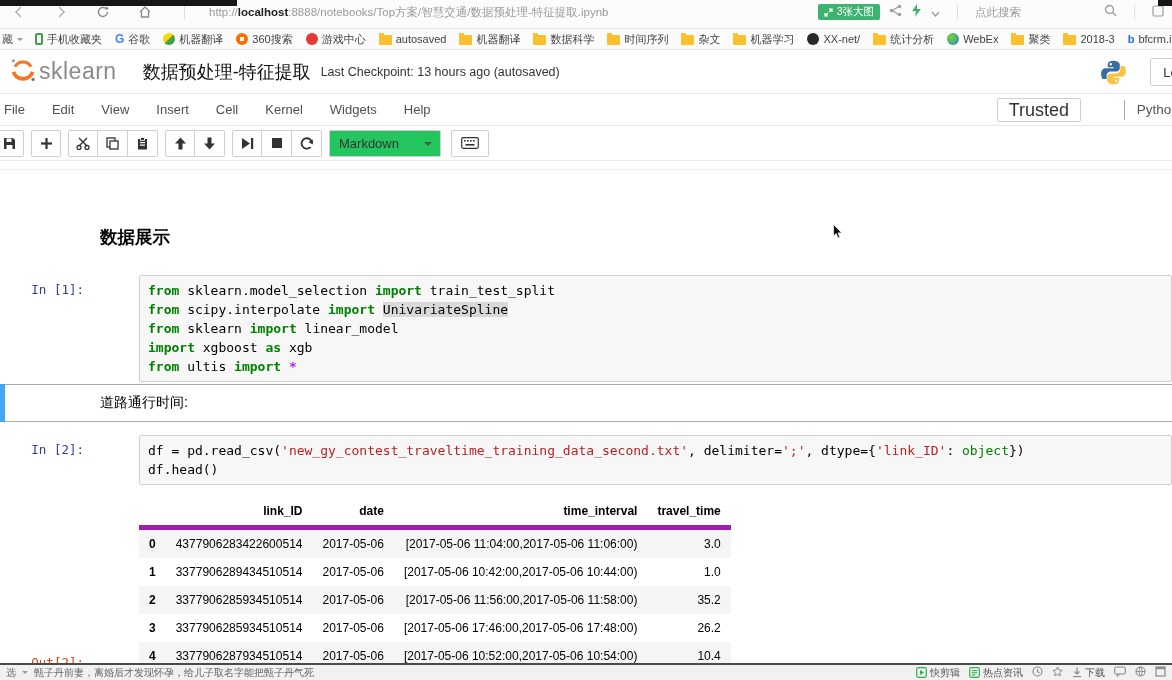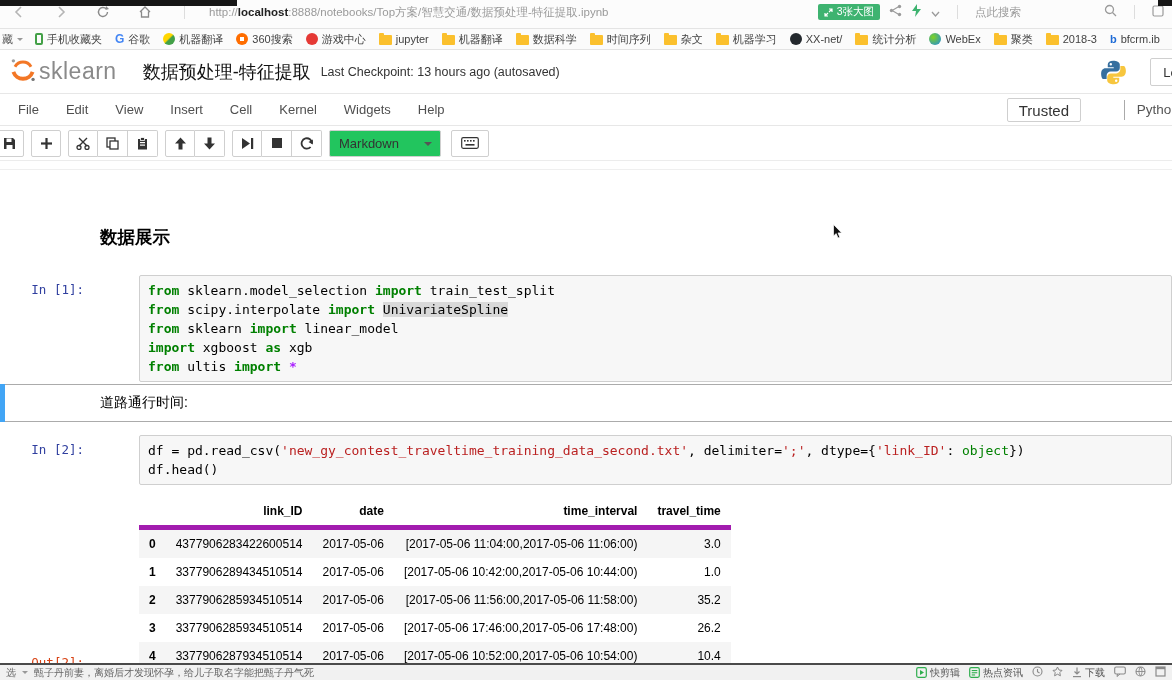--- a/index.html
+++ b/index.html
@@ -38,23 +38,23 @@
 
   
   .jpheader { position: relative; height: 44px; background: #fff; border-bottom: 1px solid #e7e7e7; display: flex; align-items: center; padding-left: 10px; }
   .logo-text { font-size: 23px; color: #8a8a8a; margin-left: 3px; letter-spacing: 0.5px; }
   .nb-title { margin-left: 26px; font-size: 18px; color: #111; }
   .checkpoint { margin-left: 10px; font-size: 12.5px; color: #333; }
   .logout-btn { position: absolute; right: -44px; top: 8px; height: 28px; padding: 0 12px; background: #fff; border: 1px solid #cfcfcf; border-radius: 2px; font-size: 13px; color: #333; }
   .pylogo { position: absolute; right: 45px; top: 9px; }
 
   
-  .menubar { position: relative; height: 32px; background: #fff; border-bottom: 1px solid #e7e7e7; display: flex; align-items: center; padding-left: 18px; }
+  .menubar { position: relative; height: 32px; background: #fff; border-bottom: 1px solid #e7e7e7; display: flex; align-items: center; padding-left: 4px; }
   .menu-item { font-size: 13px; color: #4f4f4f; margin-right: 27px; cursor: default; }
-  .trusted-btn { position: absolute; right: 91px; top: 4px; height: 24px; padding: 0 11px; background: #fff; border: 1px solid #cfcfcf; border-radius: 2px; font-size: 15px; color: #333; }
+  .trusted-btn { position: absolute; right: 91px; top: 4px; height: 24px; padding: 0 11px; background: #fff; border: 1px solid #cfcfcf; border-radius: 2px; font-size: 18px; color: #333; }
   .kernel-ind { position: absolute; right: -18px; top: 6px; border-left: 1px solid #aaa; padding-left: 12px; font-size: 13.5px; color: #555; height: 20px; line-height: 20px; white-space: nowrap; }
 
   
   .toolbar { height: 35px; display: flex; align-items: center; background: #fff; border-bottom: 1px solid #ececec; padding-left: 8px; }
   .tgroup { display: flex; margin-right: 7px; }
   .tgroup.first { margin-left: -14px; }
   .tbtn { height: 27px; min-width: 30px; background: #fff; border: 1px solid #cfcfcf; display: flex; align-items: center; justify-content: center; }
   .tgroup .tbtn + .tbtn { border-left: none; }
   .tgroup .tbtn:first-child { border-radius: 2px 0 0 2px; }
   .tgroup .tbtn:last-child { border-radius: 0 2px 2px 0; }
@@ -191,21 +191,21 @@
         <span class="bm-item">
           <span class="bm-ic ic-360"></span>
           <span>360搜索</span>
         </span>
         <span class="bm-item">
           <span class="bm-ic ic-game"></span>
           <span>游戏中心</span>
         </span>
         <span class="bm-item">
           <span class="bm-ic ic-folder"></span>
-          <span>jupyter</span>
+          <span>autosaved</span>
         </span>
         <span class="bm-item">
           <span class="bm-ic ic-folder"></span>
           <span>机器翻译</span>
         </span>
         <span class="bm-item">
           <span class="bm-ic ic-folder"></span>
           <span>数据科学</span>
         </span>
         <span class="bm-item">

